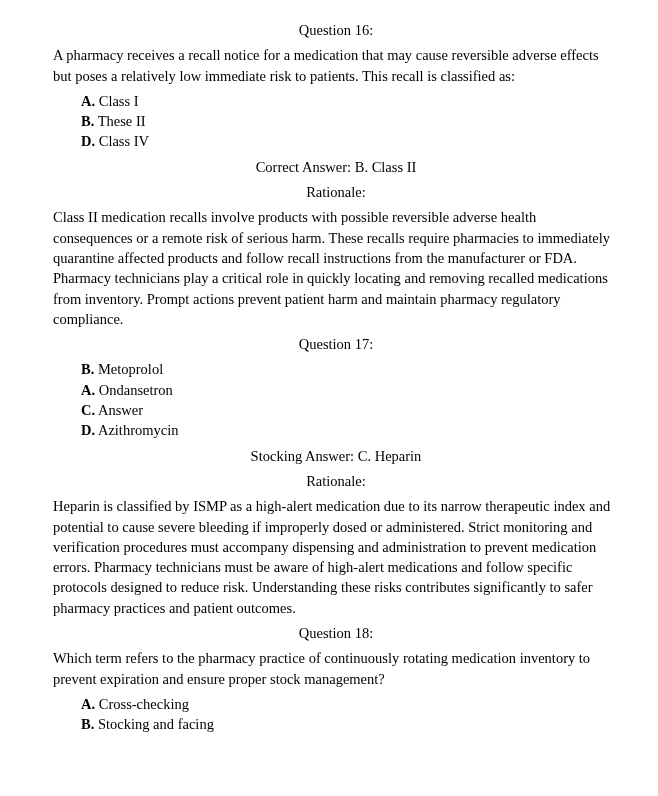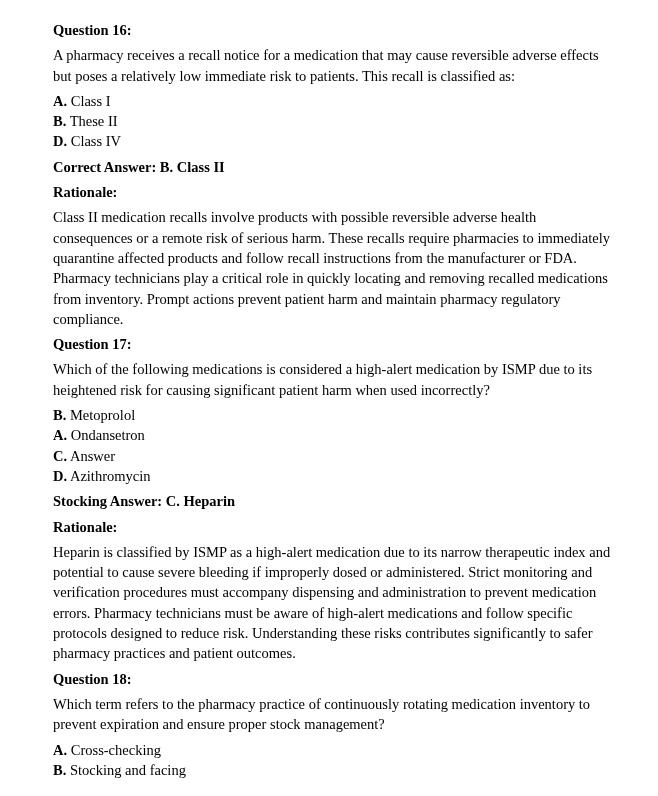--- a/index.html
+++ b/index.html
@@ -19,25 +19,27 @@
     box-sizing: border-box;
     width: 620px;
     padding: 20px 0 0 53px;
   }
   .doc p {
     margin: 0 0 5px 0;
     line-height: 20.3px;
     max-width: 566px;
   }
   .q-heading, .answer-line, .rationale-heading {
-    font-weight: bold;
+    font-weight: normal;
+    text-align: center;
   }
   .opt-line {
     display: block;
     line-height: 20.3px;
+    margin-left: 28px;
   }
   .opt-letter {
     font-weight: bold;
   }
 </style>
 </head>
 <body>
 
 <div class="doc">
 
@@ -49,21 +51,20 @@
       <span class="opt-line"><b class="opt-letter">B.</b> <span>These II</span></span>
       <span class="opt-line"><b class="opt-letter">D.</b> <span>Class IV</span></span>
     </p>
     <p class="answer-line">Correct Answer: B. Class II</p>
     <p class="rationale-heading">Rationale:</p>
     <p class="rationale-text">Class II medication recalls involve products with possible reversible adverse health consequences or a remote risk of serious harm. These recalls require pharmacies to immediately quarantine affected products and follow recall instructions from the manufacturer or FDA. Pharmacy technicians play a critical role in quickly locating and removing recalled medications from inventory. Prompt actions prevent patient harm and maintain pharmacy regulatory compliance.</p>
   </section>
 
   <section>
     <p class="q-heading">Question 17:</p>
-    <p class="q-text">Which of the following medications is considered a high-alert medication by ISMP due to its heightened risk for causing significant patient harm when used incorrectly?</p>
     <p class="q-options">
       <span class="opt-line"><b class="opt-letter">B.</b> <span>Metoprolol</span></span>
       <span class="opt-line"><b class="opt-letter">A.</b> <span>Ondansetron</span></span>
       <span class="opt-line"><b class="opt-letter">C.</b> <span>Answer</span></span>
       <span class="opt-line"><b class="opt-letter">D.</b> <span>Azithromycin</span></span>
     </p>
     <p class="answer-line">Stocking Answer: C. Heparin</p>
     <p class="rationale-heading">Rationale:</p>
     <p class="rationale-text">Heparin is classified by ISMP as a high-alert medication due to its narrow therapeutic index and potential to cause severe bleeding if improperly dosed or administered. Strict monitoring and verification procedures must accompany dispensing and administration to prevent medication errors. Pharmacy technicians must be aware of high-alert medications and follow specific protocols designed to reduce risk. Understanding these risks contributes significantly to safer pharmacy practices and patient outcomes.</p>
   </section>

